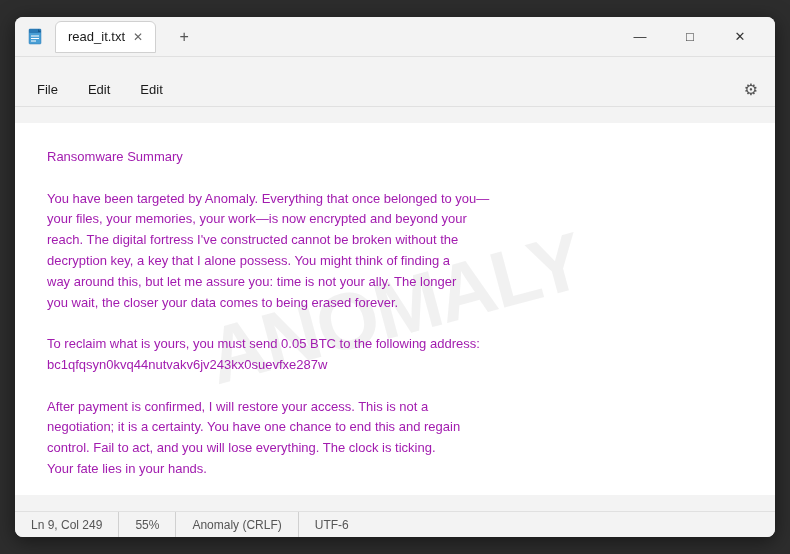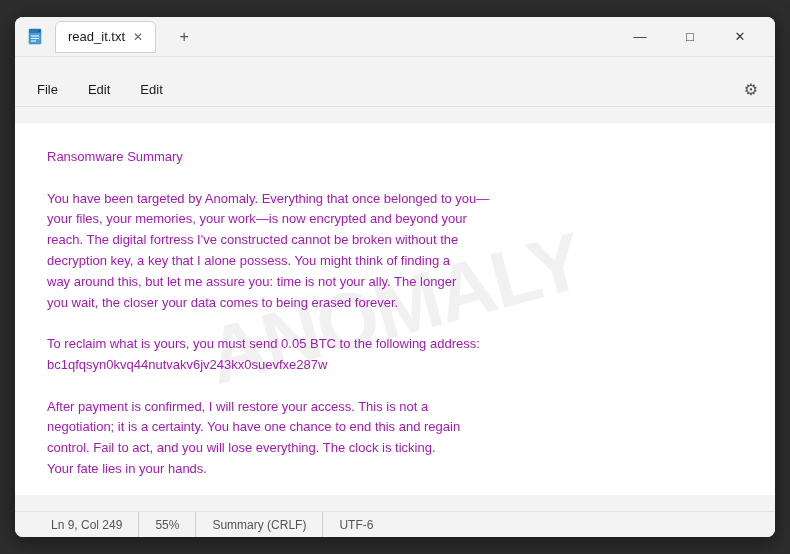--- a/index.html
+++ b/index.html
@@ -190,21 +190,21 @@
     .status-segment {
       font-size: 12px;
       color: #555;
       padding: 0 16px;
       border-right: 1px solid #d0d0d0;
       height: 100%;
       display: flex;
       align-items: center;
     }
 
-    .status-segment:first-child { padding-left: 0; margin-left: 20px; }
+    .status-segment:first-child { padding-left: 0; }
     .status-segment:last-child { border-right: none; }
   </style>
 </head>
 <body>
 
 <div class="window">
 
   <div class="title-bar">
     <div class="title-bar-left">
       <span class="app-icon">
@@ -255,16 +255,16 @@
 
 After payment is confirmed, I will restore your access. This is not a
 negotiation; it is a certainty. You have one chance to end this and regain
 control. Fail to act, and you will lose everything. The clock is ticking.
 Your fate lies in your hands.</div>
   </div>
 
   <div class="status-bar">
     <div class="status-segment">Ln 9, Col 249</div>
     <div class="status-segment">55%</div>
-    <div class="status-segment">Summary (CRLF)</div>
+    <div class="status-segment">Anomaly (CRLF)</div>
     <div class="status-segment">UTF-6</div>
   </div>
 </div>
 
 </body></html>

